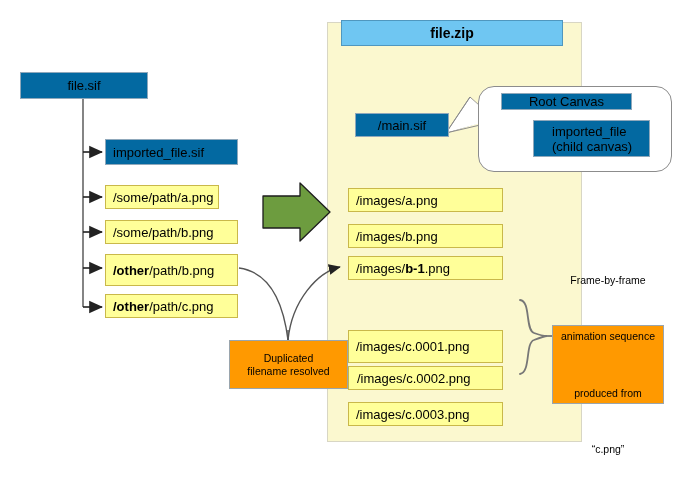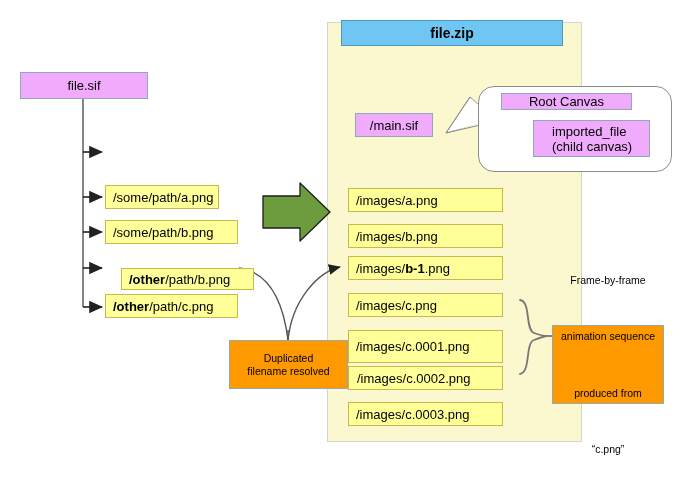--- a/index.html
+++ b/index.html
@@ -14,21 +14,21 @@
   .node{
     position:absolute;box-sizing:border-box;
     display:flex;align-items:center;
     border:1px solid #9aa5ad;
     font-size:13px;line-height:15px;
     white-space:nowrap;
   }
   .node.center{justify-content:center;}
   .node.left{justify-content:flex-start;padding-left:7px;}
 
-  .blue{background:#f0abfc;border-color:#8fa8bb;}
+  .blue{background:#0369a1;border-color:#8fa8bb;}
   .yellow{background:#ffff99;border-color:#c9b84a;}
   .zipbar{background:#6fc6f2;border-color:#4f97bf;font-weight:bold;font-size:14px;}
   .orange{
     background:#ff9900;border:1px solid #9aa5ad;
     display:flex;align-items:center;justify-content:center;
     text-align:center;font-size:10.5px;line-height:12.5px;
     white-space:normal;
   }
 
   
@@ -86,60 +86,60 @@
     <path d="M470,97 L446,133 L493,122" fill="none" stroke="#8c8c8c" stroke-width="1"></path>
 
     <path d="M512,113 L512,141" stroke="#444" stroke-width="1.5" fill="none"></path>
     <path d="M512,141 L528,141" stroke="#222" stroke-width="1.5" fill="none" marker-end="url(#ah)"></path>
   </svg>
 
   <div class="node blue center" style="left:20px;top:72px;width:128px;height:27px;">
     <span>file.sif</span>
   </div>
 
+  <div class="node blue left" style="left:105px;top:139px;width:133px;height:26px;">
+    <span>imported_file.sif</span>
+  </div>
 
   <div class="node yellow left" style="left:105px;top:185px;width:114px;height:24px;">
     <span>/some/path/a.png</span>
   </div>
 
   <div class="node yellow left" style="left:105px;top:220px;width:133px;height:24px;">
     <span>/some/path/b.png</span>
   </div>
 
-  <div class="node yellow left" style="left:105px;top:268px;width:133px;height:22px;margin-left:16px;">
+  <div class="node yellow left" style="left:105px;top:254px;width:133px;height:32px;">
     <span><span class="b">/other</span>/path/b.png</span>
   </div>
 
   <div class="node yellow left" style="left:105px;top:294px;width:133px;height:24px;">
     <span><span class="b">/other</span>/path/c.png</span>
   </div>
 
   <div class="node zipbar center" style="left:341px;top:20px;width:222px;height:26px;">
     <span>file.zip</span>
   </div>
 
-  <div class="node blue center" style="left:355px;top:113px;width:78px;height:24px;">
+  <div class="node blue center" style="left:355px;top:113px;width:94px;height:24px;">
     <span>/main.sif</span>
   </div>
 
   <div class="node yellow left" style="left:348px;top:188px;width:155px;height:24px;">
     <span>/images/a.png</span>
   </div>
 
   <div class="node yellow left" style="left:348px;top:224px;width:155px;height:24px;">
     <span>/images/b.png</span>
   </div>
 
   <div class="node yellow left" style="left:348px;top:256px;width:155px;height:24px;">
     <span>/images/<span class="b">b-1</span>.png</span>
   </div>
 
-  <div class="node yellow left" style="left:348px;top:293px;width:155px;height:24px;">
-    <span>/images/c.png</span>
-  </div>
 
   <div class="node yellow left" style="left:348px;top:330px;width:155px;height:33px;">
     <span>/images/c.0001.png</span>
   </div>
 
   <div class="node yellow left" style="left:348px;top:366px;width:155px;height:24px;padding-left:8px;">
     <span>/images/c.0002.png</span>
   </div>
 
   <div class="node yellow left" style="left:348px;top:402px;width:155px;height:24px;">

